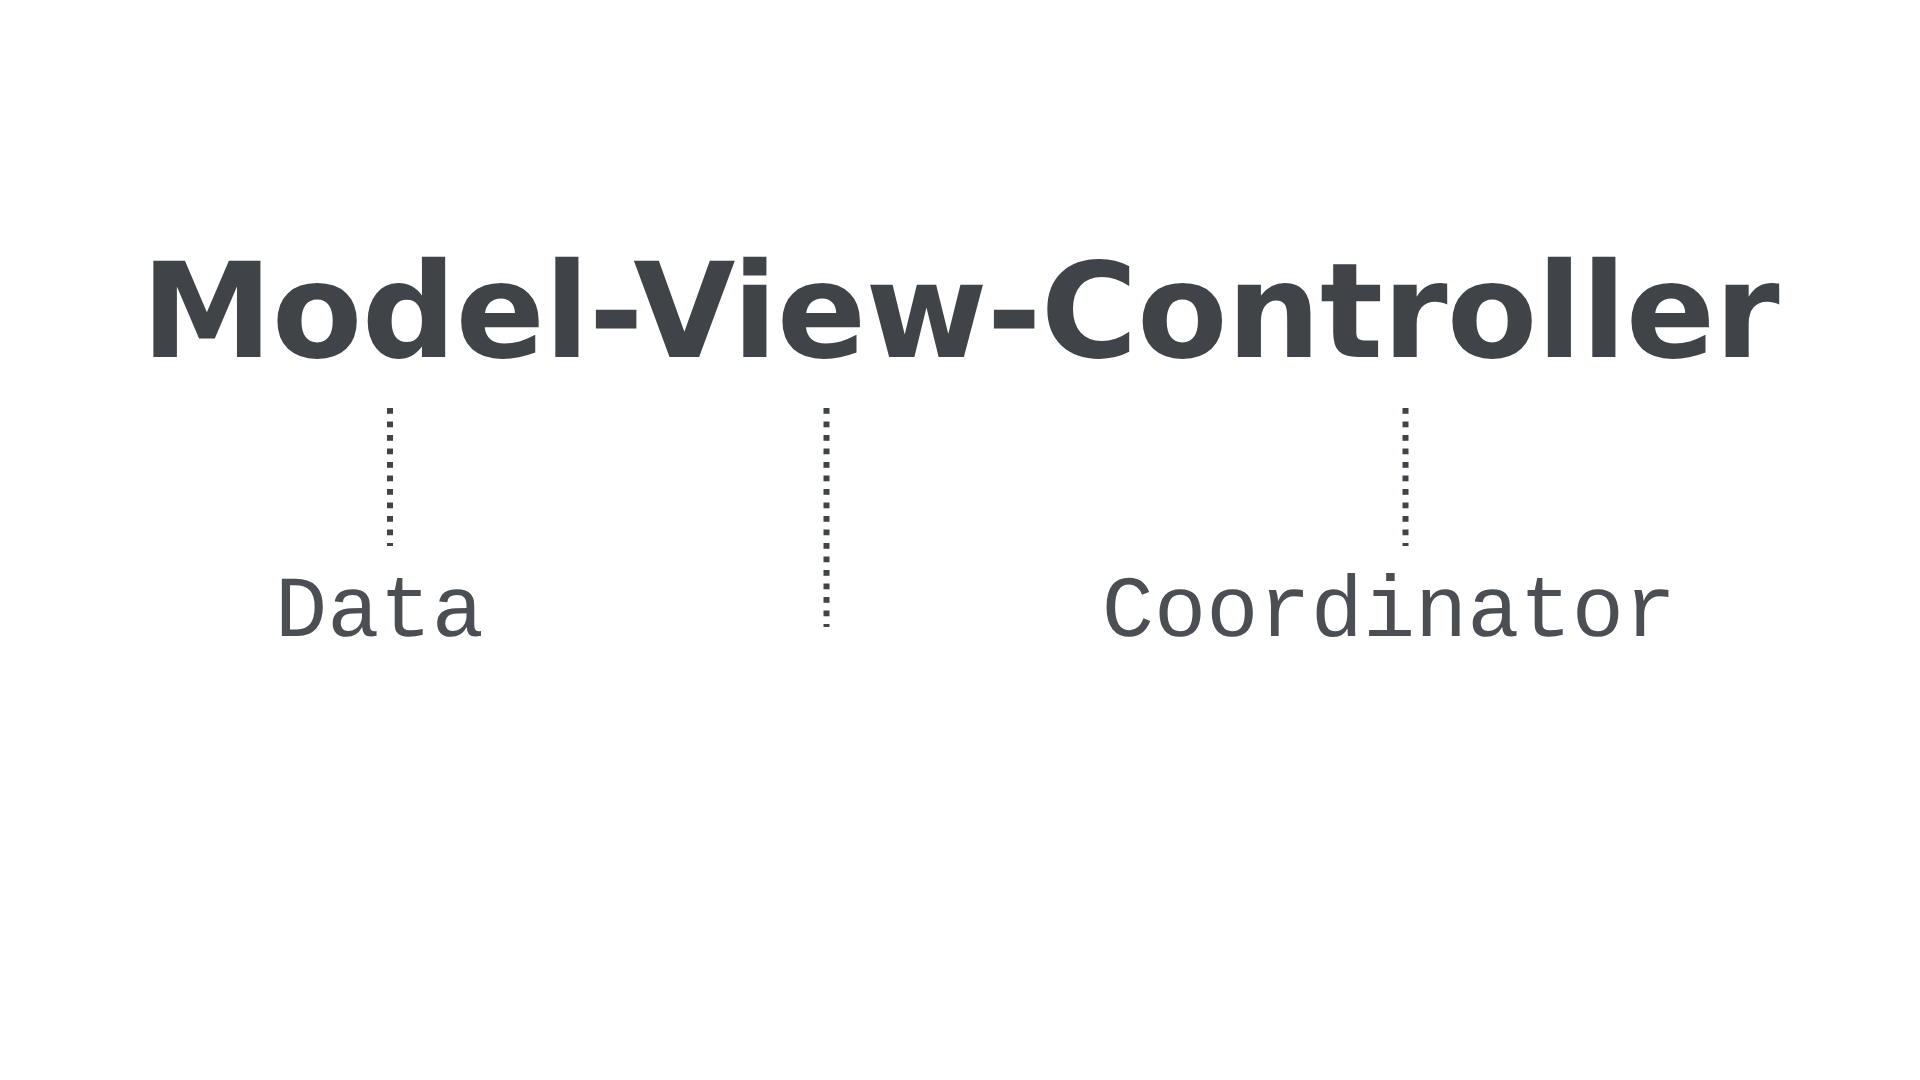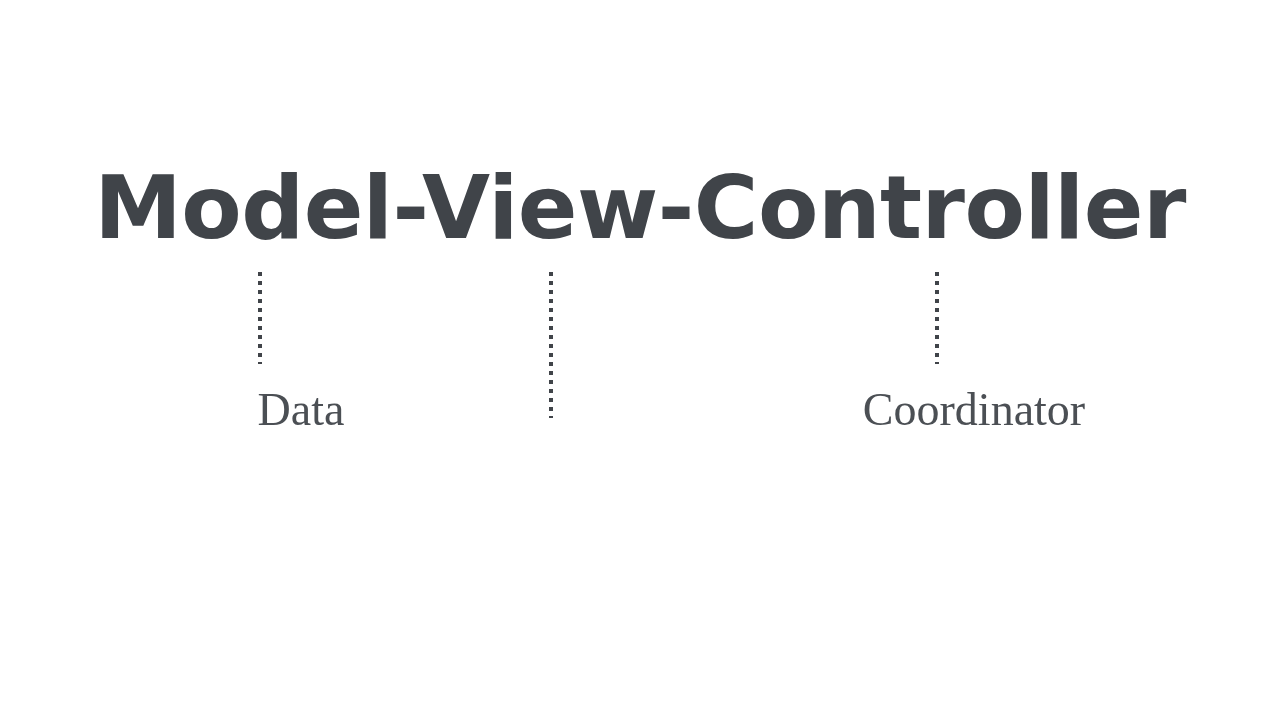--- a/index.html
+++ b/index.html
@@ -51,29 +51,28 @@
     background-size: 4px 9px;
     background-repeat: repeat-y;
   }
   .leader.l-model      { left: 258px; top: 272px; height: 92px; }
   .leader.l-view       { left: 549px; top: 272px; height: 146px; }
   .leader.l-controller { left: 935px; top: 272px; height: 92px; }
 
   
   .leaf-label {
     position: absolute;
-    font-family: Liberation Serif, serif;
+    font-family: Liberation Mono, monospace;
     font-weight: 300;
-    font-size: 46px;
+    font-size: 58px;
     line-height: 54px;
     color: #4b4f54;
     white-space: nowrap;
     text-align: center;
     transform: translateX(-50%);
-    margin-left: 48px;
   }
   .leaf-label.lbl-data      { left: 253px; top: 383px; }
   .leaf-label.lbl-ui        { left: 545px; top: 435px; }
   .leaf-label.lbl-coord     { left: 926px; top: 383px; text-align: center; }
 </style>
 </head>
 <body>
 
 <div id="slide">
 

